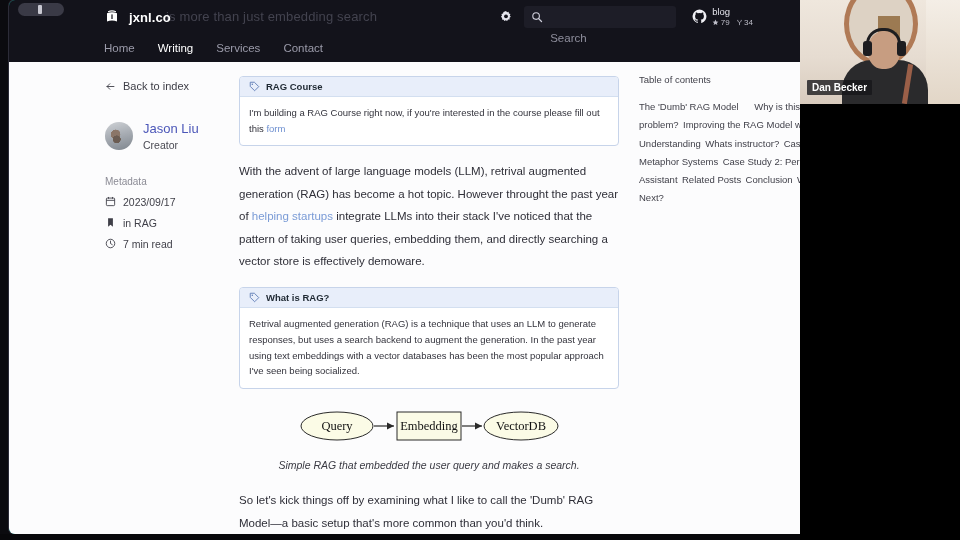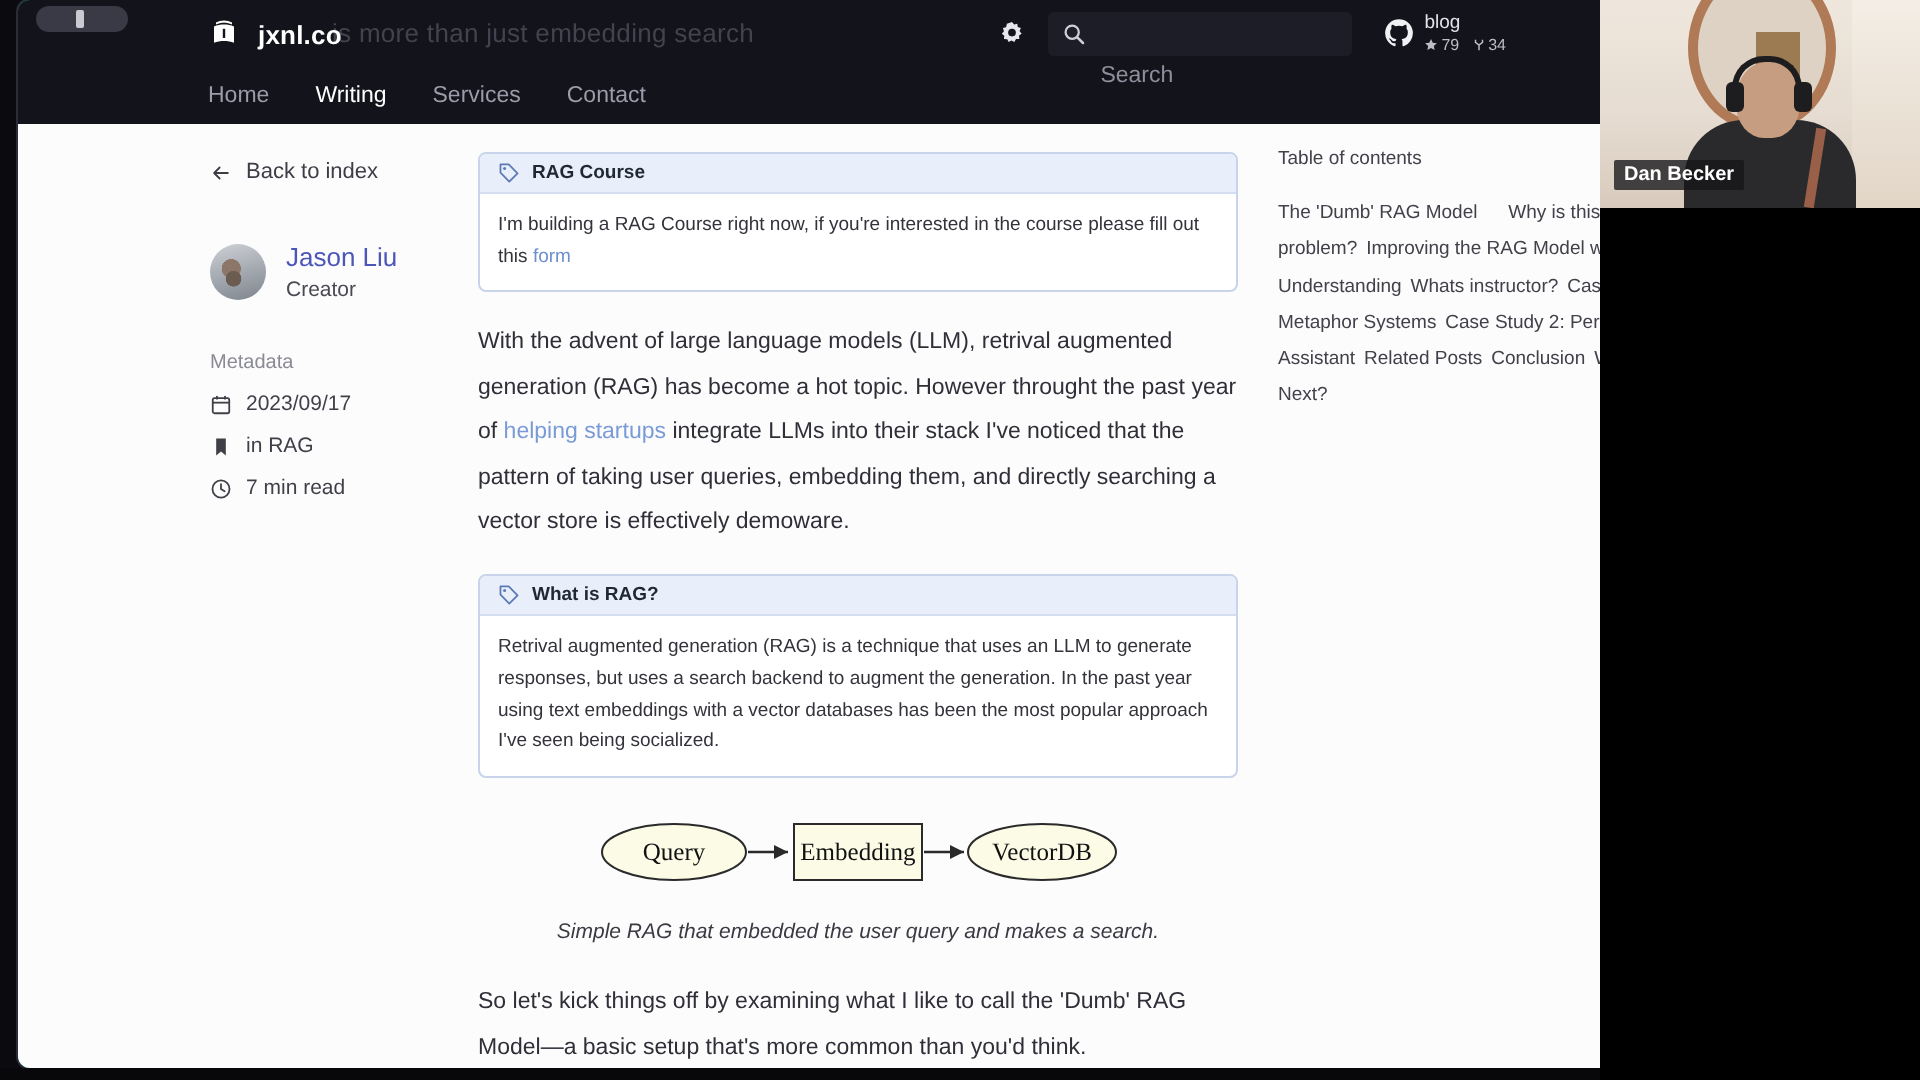--- a/index.html
+++ b/index.html
@@ -147,21 +147,21 @@
   }
   .author-meta { display: flex; flex-direction: column; line-height: 1.35; }
   .author-name { font-size: 13px; color: #4b56b8; }
   .author-role { font-size: 10.5px; color: #4a4a53; }
 
   .meta-title {
     font-size: 10px; color: #8b8b95;
     margin-bottom: 9px;
   }
   .meta-item {
-    display: flex; align-items: flex-end; gap: 7px;
+    display: flex; align-items: flex-start; gap: 7px;
     font-size: 10.5px; color: #3f3f48;
     margin-bottom: 9px;
   }
   .meta-item svg { flex: 0 0 auto; }
 
   
   .article {
     width: 380px;
     flex: 0 0 auto;
     padding-top: 4px;

